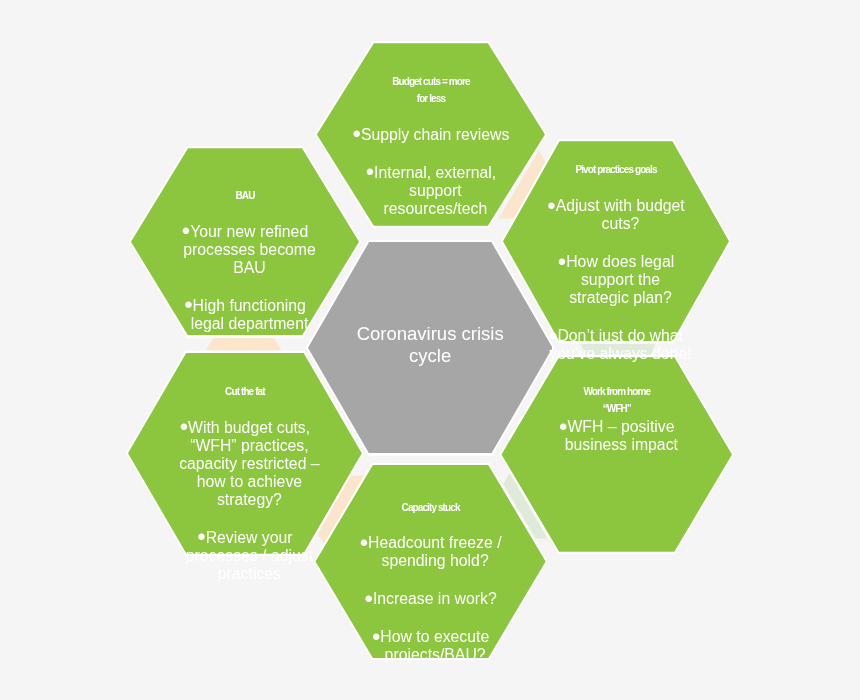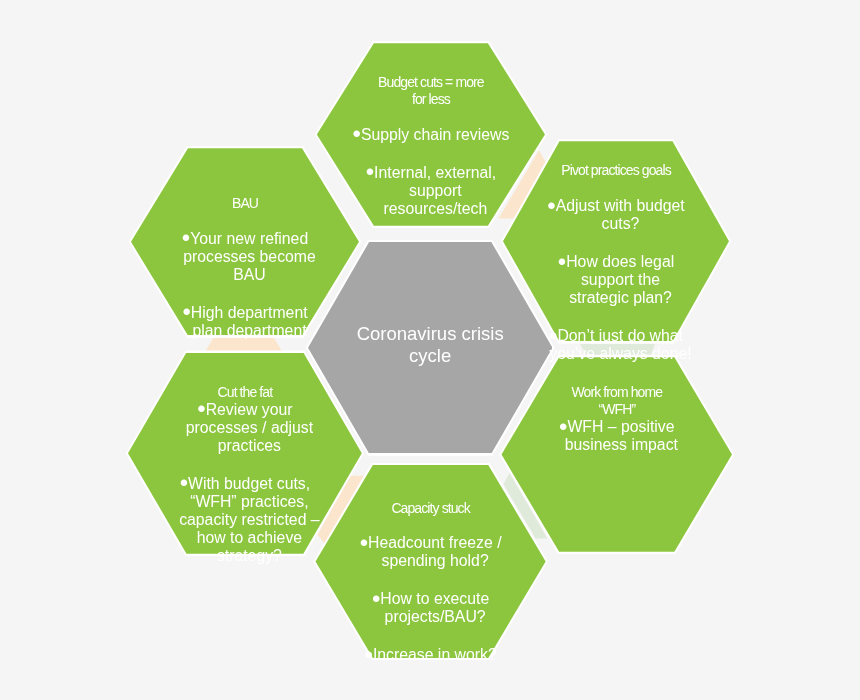--- a/index.html
+++ b/index.html
@@ -13,21 +13,21 @@
   .conns{position:absolute;left:0;top:0;}
   .conn.peach{fill:var(--peach);}
   .conn.light-green{fill:var(--lgreen);}
   .hexwrap{position:absolute;}
   .plate{position:absolute;clip-path:polygon(25% 0%,75% 0%,100% 50%,75% 100%,25% 100%,0% 50%);}
   .outline{left:0;top:0;width:100%;height:100%;background:#ffffff;}
   .fill-node{background:var(--green);}
   .fill-hub{background:var(--gray);}
   .txt{position:absolute;text-align:center;color:#ffffff;-webkit-font-smoothing:antialiased;transform:translateZ(0);}
   .txt p{margin:0;}
-  .ttl{font-weight:normal;font-size:14px;line-height:16.8px;letter-spacing:-0.9px;}
+  .ttl{font-weight:bold;font-size:10px;line-height:16.8px;letter-spacing:-0.9px;}
   .bul{font-size:15.8px;line-height:18.0px;letter-spacing:0px;padding-left:9px;text-indent:-9px;}
   .bul.first{margin-top:18px;}
   .bul+.bul{margin-top:20px;}
   .dot{font-size:24px;line-height:0;letter-spacing:0;position:relative;top:2.7px;}
   .hublabel{font-size:18.5px;line-height:22.1px;letter-spacing:0px;}
 </style>
 </head>
 <body>
 
 <div id="stage">
@@ -89,33 +89,33 @@
   </div>
 
   <div class="txt" style="left:518.8px;top:384.4px;width:196px;">
     <p class="ttl"><span>Work from home</span><br><span>“WFH”</span></p>
     <p class="bul"><span class="dot">•</span><span>WFH – positive</span><br><span>business impact</span></p>
   </div>
 
   <div class="txt" style="left:332.6px;top:499.6px;width:196px;">
     <p class="ttl"><span>Capacity stuck</span></p>
     <p class="bul first"><span class="dot">•</span><span>Headcount freeze /</span><br><span>spending hold?</span></p>
+    <p class="bul"><span class="dot">•</span><span>Increase in work?</span></p>
     <p class="bul"><span class="dot">•</span><span>How to execute</span><br><span>projects/BAU?</span></p>
-    <p class="bul"><span class="dot">•</span><span>Increase in work?</span></p>
   </div>
 
   <div class="txt" style="left:146.9px;top:384px;width:196px;">
     <p class="ttl"><span>Cut the fat</span></p>
+    <p class="bul first"><span class="dot">•</span><span>With budget cuts,</span><br><span>“WFH” practices,</span><br><span>capacity restricted –</span><br><span>how to achieve</span><br><span>strategy?</span></p>
     <p class="bul"><span class="dot">•</span><span>Review your</span><br><span>processes / adjust</span><br><span>practices</span></p>
-    <p class="bul first"><span class="dot">•</span><span>With budget cuts,</span><br><span>“WFH” practices,</span><br><span>capacity restricted –</span><br><span>how to achieve</span><br><span>strategy?</span></p>
   </div>
 
-  <div class="txt" style="left:147.0px;top:195px;width:196px;">
+  <div class="txt" style="left:147.0px;top:188px;width:196px;">
     <p class="ttl"><span>BAU</span></p>
     <p class="bul first"><span class="dot">•</span><span>Your new refined</span><br><span>processes become</span><br><span>BAU</span></p>
-    <p class="bul"><span class="dot">•</span><span>High department</span><br><span>plan department</span></p>
+    <p class="bul"><span class="dot">•</span><span>High functioning</span><br><span>legal department</span></p>
   </div>
 
   <div class="txt hubtxt" style="left:330.2px;top:322.5px;width:200px;text-align:center;">
     <p class="hublabel"><span>Coronavirus crisis</span><br><span>cycle</span></p>
   </div>
 
 </div>
 
 </body></html>

